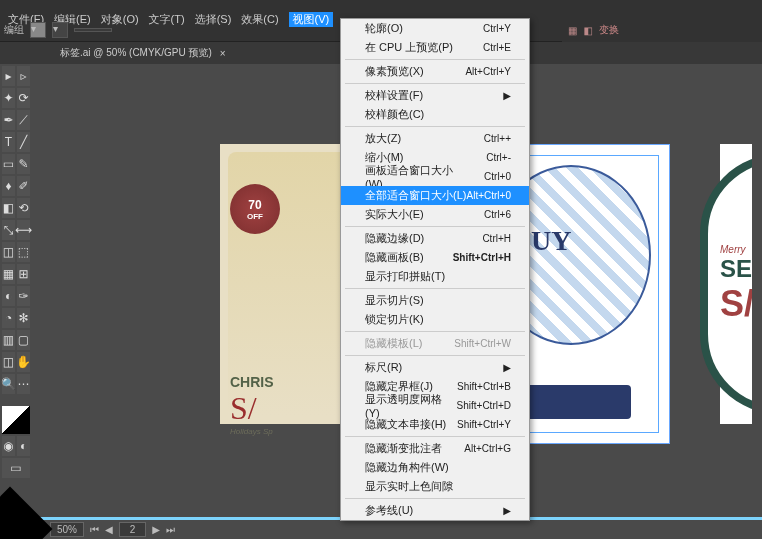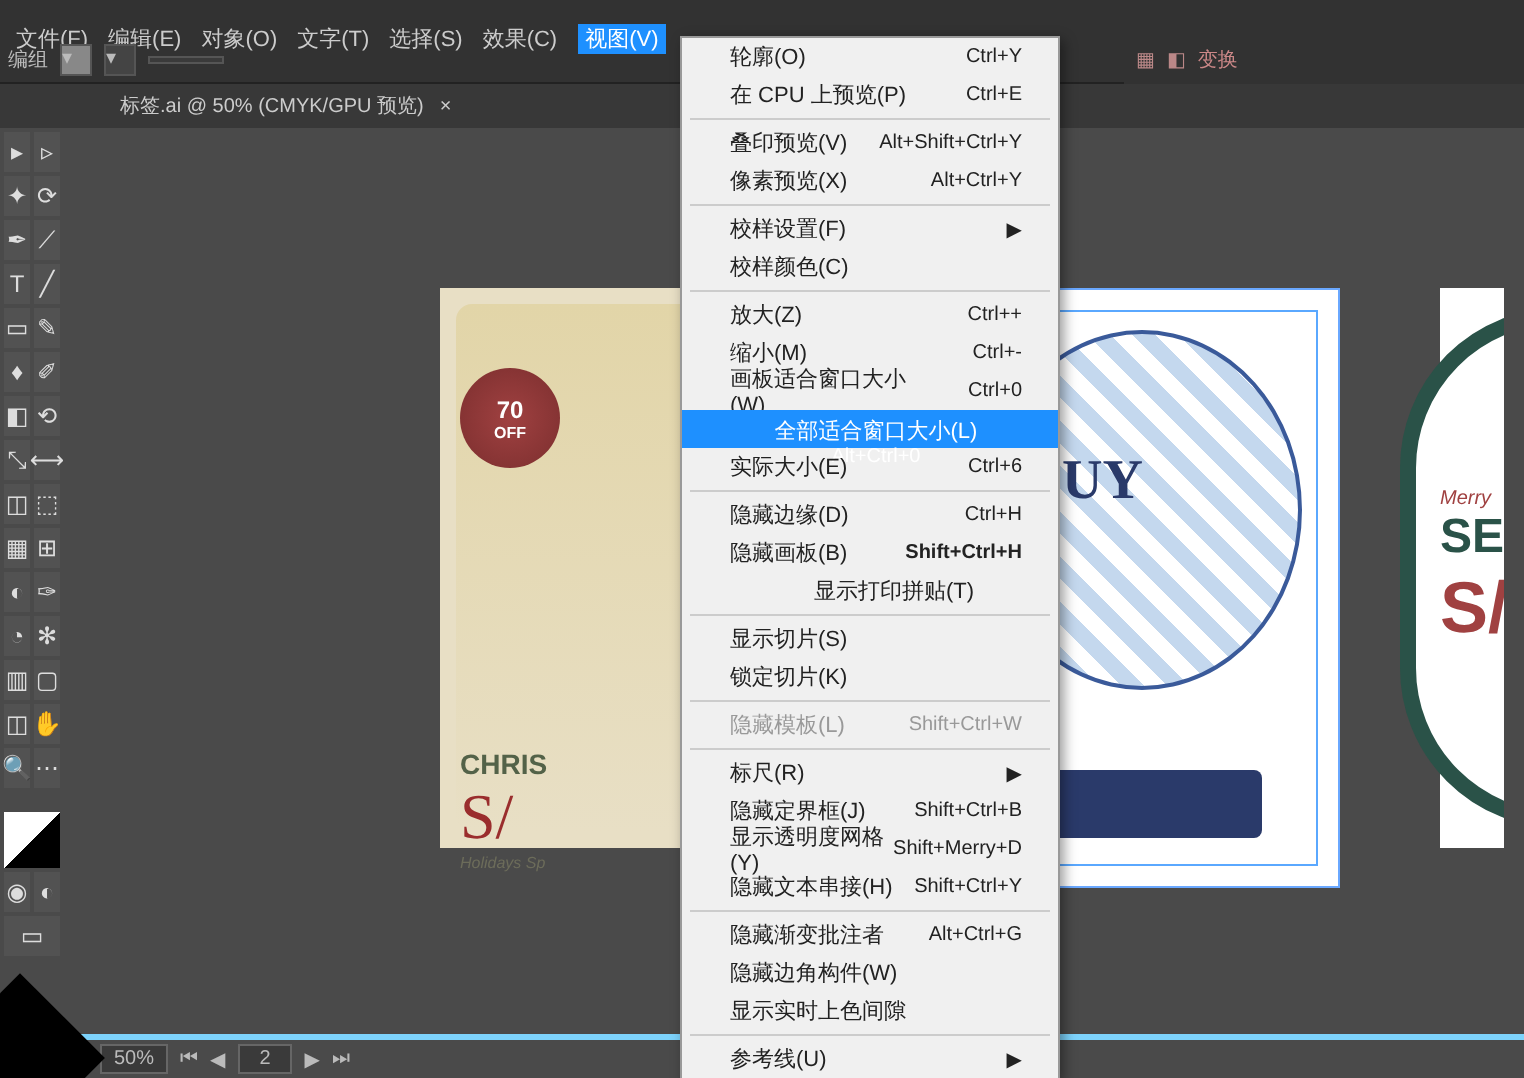--- a/index.html
+++ b/index.html
@@ -175,24 +175,20 @@
     <div class="item" style="position: relative;">
       <span>轮廓(O)</span>
       <span style="font-size: 10px;">Ctrl+Y</span>
     </div>
     <div class="item" style="position: relative;">
       <span>在 CPU 上预览(P)</span>
       <span style="font-size: 10px;">Ctrl+E</span>
     </div>
     <div class="sep"></div>
     <div class="item" style="position: relative;">
-      <span>叠印预览(V)</span>
-      <span style="font-size: 10px;">Alt+Shift+Ctrl+Y</span>
-    </div>
-    <div class="item" style="position: relative;">
       <span>像素预览(X)</span>
       <span style="font-size: 10px;">Alt+Ctrl+Y</span>
     </div>
     <div class="sep"></div>
     <div class="item" style="position: relative;">
       <span>校样设置(F)</span>
       <span style="font-size: 10px;">▶</span>
     </div>
     <div class="item" style="position: relative;">
       <span>校样颜色(C)</span>
@@ -204,38 +200,38 @@
       <span style="font-size: 10px;">Ctrl++</span>
     </div>
     <div class="item" style="position: relative;">
       <span>缩小(M)</span>
       <span style="font-size: 10px;">Ctrl+-</span>
     </div>
     <div class="item" style="position: relative; gap: 29px;">
       <span>画板适合窗口大小(W)</span>
       <span style="font-size: 10px;">Ctrl+0</span>
     </div>
-    <div class="item highlight" style="position: relative; flex-direction: column;">
+    <div class="item highlight" style="position: relative;">
       <span>全部适合窗口大小(L)</span>
       <span style="font-size: 10px;">Alt+Ctrl+0</span>
     </div>
     <div class="item" style="position: relative;">
       <span>实际大小(E)</span>
       <span style="font-size: 10px;">Ctrl+6</span>
     </div>
     <div class="sep"></div>
     <div class="item" style="position: relative;">
       <span>隐藏边缘(D)</span>
       <span style="font-size: 10px;">Ctrl+H</span>
     </div>
     <div class="item" style="position: relative;">
       <span>隐藏画板(B)</span>
       <span style="font-size: 10px; font-weight: bold;">Shift+Ctrl+H</span>
     </div>
-    <div class="item" style="position: relative; margin-left: 42px;">
+    <div class="item" style="position: relative;">
       <span>显示打印拼贴(T)</span>
       <span style="font-size: 10px;"></span>
     </div>
     <div class="sep"></div>
     <div class="item" style="position: relative;">
       <span>显示切片(S)</span>
       <span style="font-size: 10px;"></span>
     </div>
     <div class="item" style="position: relative;">
       <span>锁定切片(K)</span>
@@ -250,21 +246,21 @@
     <div class="item" style="position: relative;">
       <span>标尺(R)</span>
       <span style="font-size: 10px;">▶</span>
     </div>
     <div class="item" style="position: relative;">
       <span>隐藏定界框(J)</span>
       <span style="font-size: 10px;">Shift+Ctrl+B</span>
     </div>
     <div class="item" style="position: relative;">
       <span>显示透明度网格(Y)</span>
-      <span style="font-size: 10px;">Shift+Merry+D</span>
+      <span style="font-size: 10px;">Shift+Ctrl+D</span>
     </div>
     <div class="item" style="position: relative;">
       <span>隐藏文本串接(H)</span>
       <span style="font-size: 10px;">Shift+Ctrl+Y</span>
     </div>
     <div class="sep"></div>
     <div class="item" style="position: relative;">
       <span>隐藏渐变批注者</span>
       <span style="font-size: 10px;">Alt+Ctrl+G</span>
     </div>

